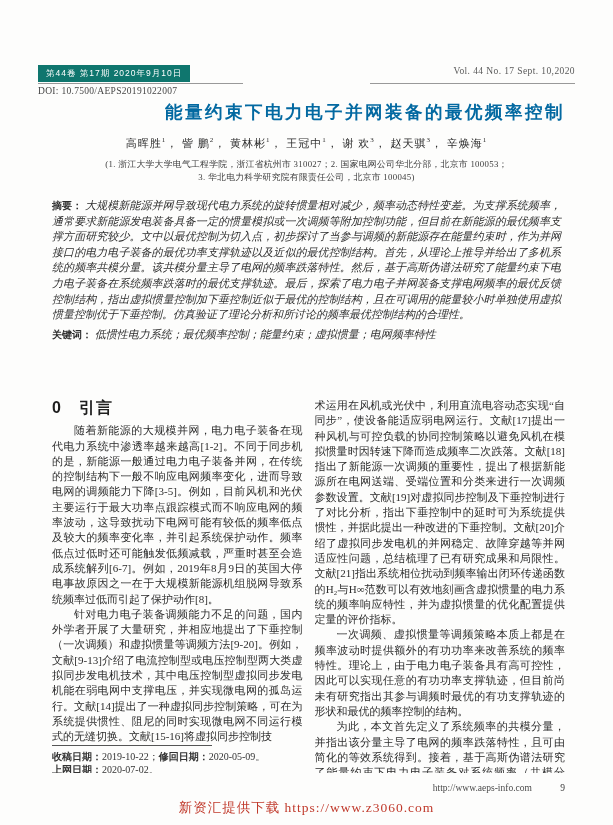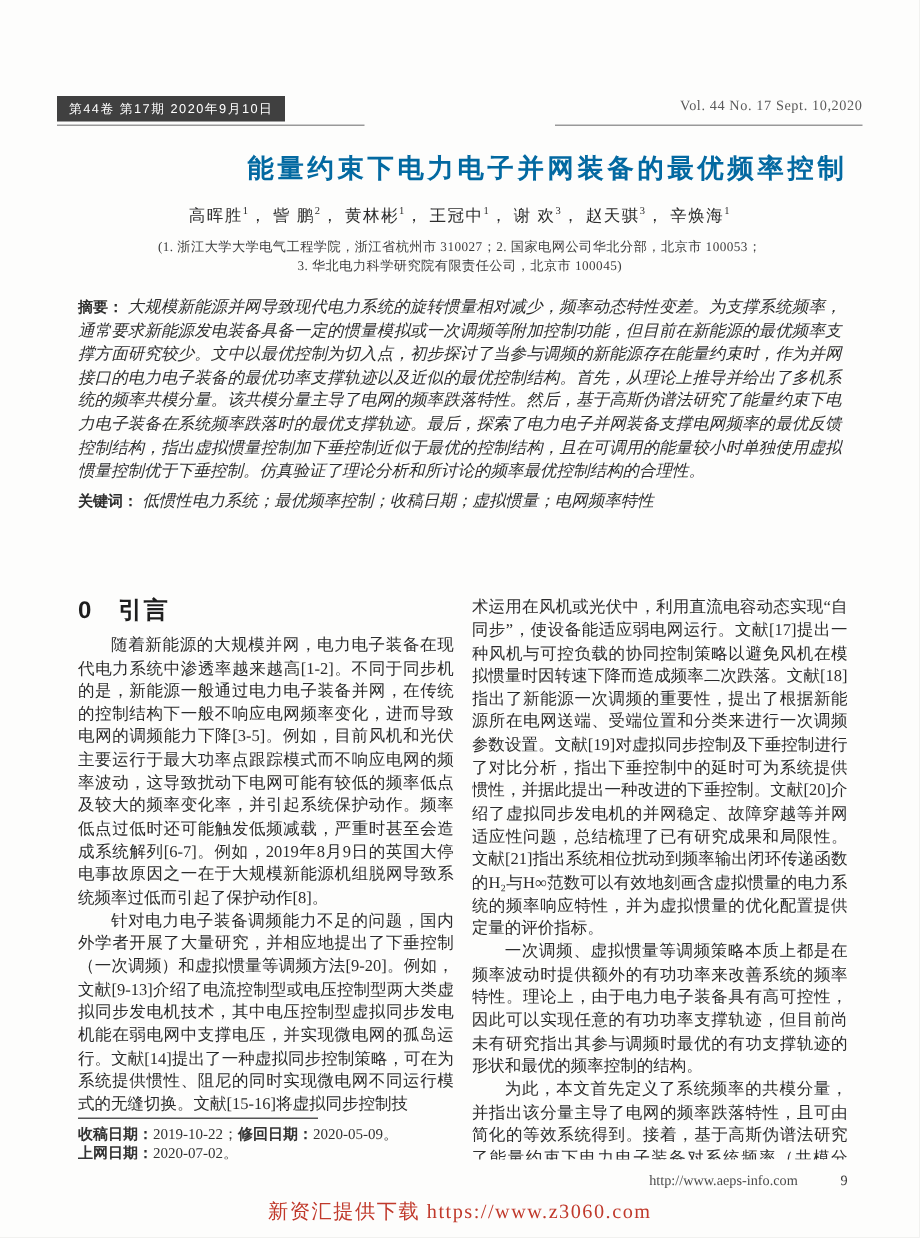--- a/index.html
+++ b/index.html
@@ -13,21 +13,21 @@
     overflow:hidden;
     box-sizing:border-box;
   }
   
   .header{
     position:absolute;top:62px;left:38px;right:38px;height:46px;
   }
   .header-left{position:absolute;left:0;top:0;width:230px;}
   .issue-box{
     display:inline-block;
-    background:#404040;color:#ffffff;
+    background:#0f766e;color:#ffffff;
     font-family:"Liberation Sans",sans-serif;
     font-size:8.5px;letter-spacing:1px;
     padding:3px 8px 2px 8px;
     white-space:nowrap;
   }
   .doi{
     margin-top:4px;font-size:9.5px;color:#454545;
     font-family:"Liberation Serif",serif;letter-spacing:.3px;
   }
   .header-center{
@@ -125,20 +125,21 @@
 <body>
 
 <div class="page">
 
   <div class="header">
     <div class="rule-left"></div>
     <div class="rule-right"></div>
 
     <div class="header-left">
       <div class="issue-box">第44卷 第17期 2020年9月10日</div>
+      <div class="doi">DOI: 10.7500/AEPS20191022007</div>
     </div>
 
 
     <div class="header-right">Vol. 44 No. 17 Sept. 10,2020</div>
   </div>
 
   <h1 class="title">能量约束下电力电子并网装备的最优频率控制</h1>
 
   <div class="authors">
     <span><span>高晖胜</span><sup>1</sup></span><span>，</span>
@@ -155,21 +156,21 @@
     <div>3. 华北电力科学研究院有限责任公司，北京市 100045)</div>
   </div>
 
   <div class="abstract">
     <span class="lbl">摘要：</span>
     <span>大规模新能源并网导致现代电力系统的旋转惯量相对减少，频率动态特性变差。为支撑系统频率，通常要求新能源发电装备具备一定的惯量模拟或一次调频等附加控制功能，但目前在新能源的最优频率支撑方面研究较少。文中以最优控制为切入点，初步探讨了当参与调频的新能源存在能量约束时，作为并网接口的电力电子装备的最优功率支撑轨迹以及近似的最优控制结构。首先，从理论上推导并给出了多机系统的频率共模分量。该共模分量主导了电网的频率跌落特性。然后，基于高斯伪谱法研究了能量约束下电力电子装备在系统频率跌落时的最优支撑轨迹。最后，探索了电力电子并网装备支撑电网频率的最优反馈控制结构，指出虚拟惯量控制加下垂控制近似于最优的控制结构，且在可调用的能量较小时单独使用虚拟惯量控制优于下垂控制。仿真验证了理论分析和所讨论的频率最优控制结构的合理性。</span>
   </div>
 
   <div class="keywords">
     <span class="lbl">关键词：</span>
-    <span>低惯性电力系统；最优频率控制；收稿日期；虚拟惯量；电网频率特性</span>
+    <span>低惯性电力系统；最优频率控制；能量约束；虚拟惯量；电网频率特性</span>
   </div>
 
   <div class="body-cols">
 
     <div class="col">
       <div class="section-heading">0　引言</div>
       <p class="para">随着新能源的大规模并网，电力电子装备在现代电力系统中渗透率越来越高[1-2]。不同于同步机的是，新能源一般通过电力电子装备并网，在传统的控制结构下一般不响应电网频率变化，进而导致电网的调频能力下降[3-5]。例如，目前风机和光伏主要运行于最大功率点跟踪模式而不响应电网的频率波动，这导致扰动下电网可能有较低的频率低点及较大的频率变化率，并引起系统保护动作。频率低点过低时还可能触发低频减载，严重时甚至会造成系统解列[6-7]。例如，2019年8月9日的英国大停电事故原因之一在于大规模新能源机组脱网导致系统频率过低而引起了保护动作[8]。</p>
       <p class="para">针对电力电子装备调频能力不足的问题，国内外学者开展了大量研究，并相应地提出了下垂控制（一次调频）和虚拟惯量等调频方法[9-20]。例如，文献[9-13]介绍了电流控制型或电压控制型两大类虚拟同步发电机技术，其中电压控制型虚拟同步发电机能在弱电网中支撑电压，并实现微电网的孤岛运行。文献[14]提出了一种虚拟同步控制策略，可在为系统提供惯性、阻尼的同时实现微电网不同运行模式的无缝切换。文献[15-16]将虚拟同步控制技</p>
 
       <div class="footnote-wrap">

